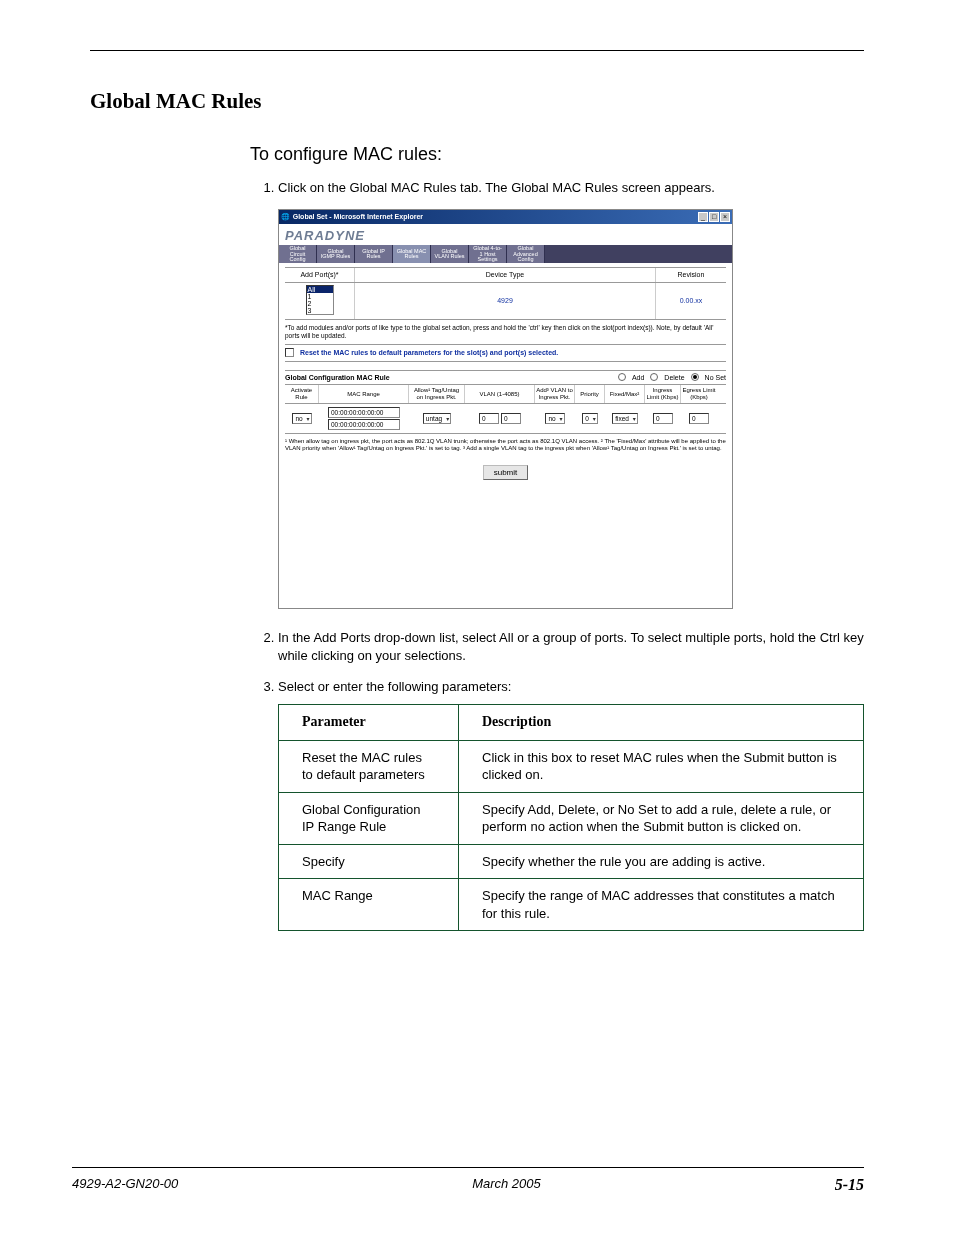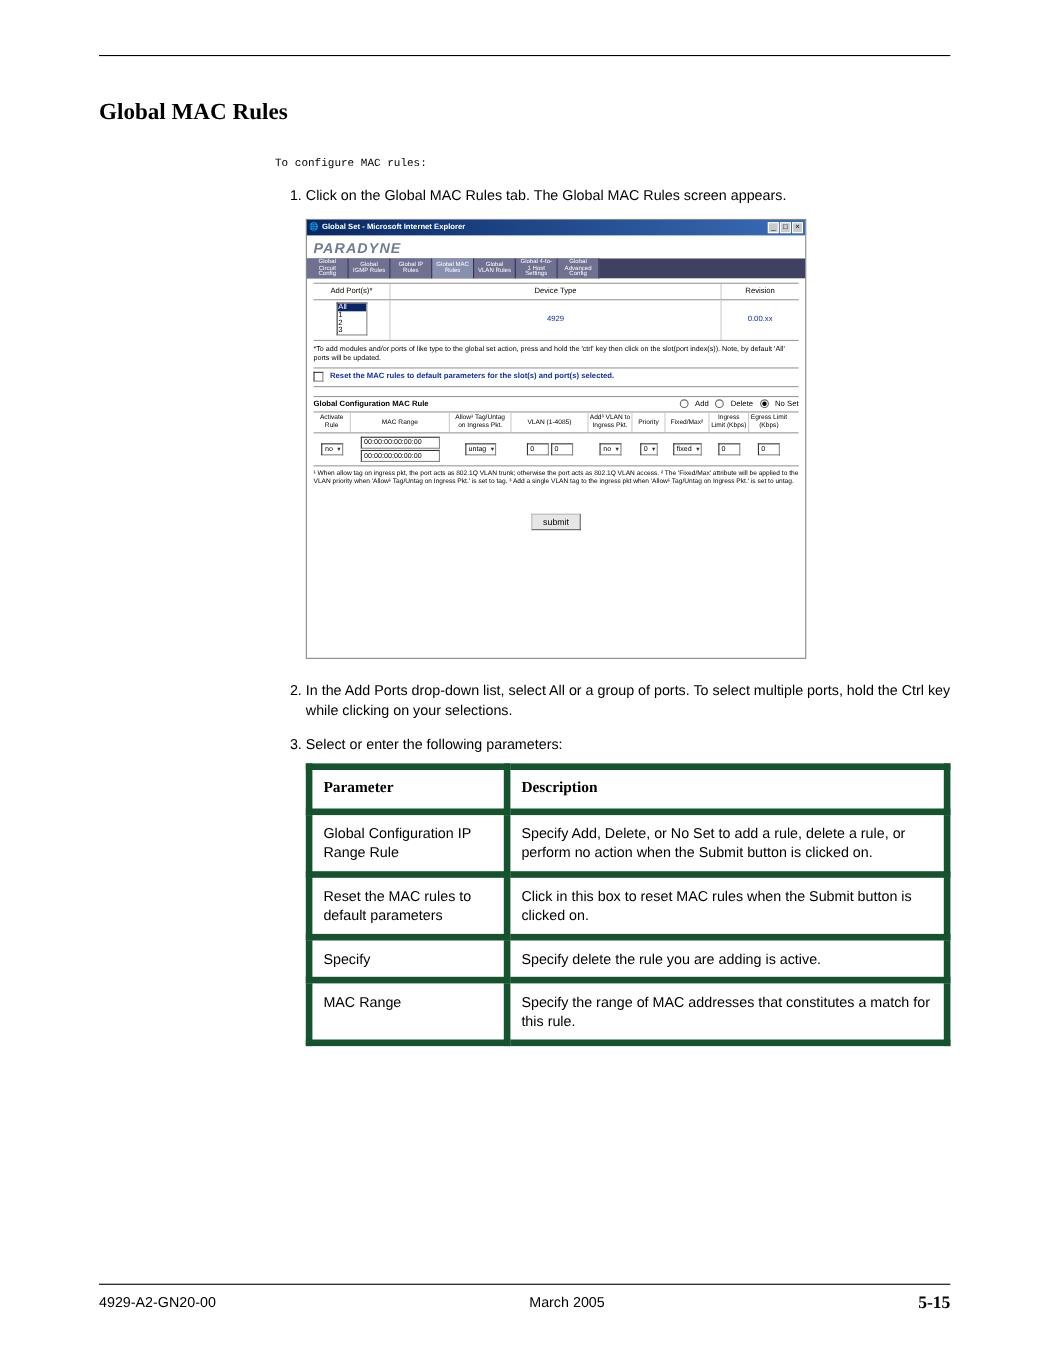--- a/index.html
+++ b/index.html
@@ -42,22 +42,22 @@
     align-items: center;
   }
   .tri-icon {
     width: 0; height: 0;
     border-top: 7px solid transparent;
     border-bottom: 7px solid transparent;
     border-left: 12px solid #000;
     margin-right: 10px;
   }
   .proc-intro {
-    font-family: Liberation Mono, monospace;
-    font-size: 10px;
+    font-family: Liberation Sans, sans-serif;
+    font-size: 18px;
     margin-bottom: 14px;
   }
   ol.steps {
     font-family: Arial, Helvetica, sans-serif;
     font-size: 13px;
     padding-left: 28px;
   }
   ol.steps > li {
     margin-bottom: 12px;
     line-height: 1.4;
@@ -167,51 +167,52 @@
 
   .ss-vals { display:flex; border-bottom:1px solid #999; padding:3px 0;}
   .ss-val { font-size:6.5px; text-align:center; display:flex; align-items:center; justify-content:center; gap:2px; border-right:0px solid #ccc;}
   .ss-dd { border:1px inset #888; background:#fff; padding:0 8px 0 2px; position:relative; height:11px; line-height:10px; font-size:6.5px;}
   .ss-dd::after{ content:"▾"; position:absolute; right:1px; top:0; font-size:6px; color:#333;}
   .ss-inp { border:1px inset #888; background:#fff; height:11px; line-height:10px; font-size:6.5px; padding:0 2px; width:20px; text-align:left;}
   .mac-stack { display:flex; flex-direction:column; gap:1px;}
   .mac-stack .ss-inp{ width:72px; }
 
   .ss-foot { font-size:6px; margin-top:4px; line-height:1.25; }
-  .ss-submit-wrap{ text-align:center; margin-top:24px;}
+  .ss-submit-wrap{ text-align:center; margin-top:12px;}
   .ss-submit { display:inline-block; background:#e6e6e6; border:1px outset #bbb; padding:1px 10px; font-size:8px;}
 
   
   table.param {
     border-collapse: collapse;
     width: 100%;
     font-family: Arial, Helvetica, sans-serif;
     font-size: 13px;
     margin-top: 8px;
   }
   table.param th, table.param td {
-    border: 6px solid #14532d;
-    padding: 8px 10px;
+    border: 1px solid #14532d;
+    padding: 8px 23px;
     text-align: left;
     vertical-align: top;
     line-height: 1.35;
   }
   table.param th {
     font-family: "Times New Roman", serif;
     font-weight: bold;
     font-size: 14px;
   }
   .col-param { width: 180px; }
 
   .footer {
     position: absolute;
     bottom: 42px;
-    left: 90px; right: 90px;
+    left: 72px; right: 90px;
     font-family: Arial, Helvetica, sans-serif;
     font-size: 13px;
+    font-style: italic;
   }
   hr.bot-rule {
     border: none;
     border-top: 1px solid #000;
     margin-bottom: 8px;
   }
   .footer-row {
     display: flex;
     justify-content: space-between;
   }
@@ -356,30 +357,30 @@
 
         <table class="param">
           <thead>
             <tr>
               <th class="col-param">Parameter</th>
               <th>Description</th>
             </tr>
           </thead>
           <tbody>
             <tr>
+              <td>Reset the MAC rules to default parameters</td>
+              <td>Click in this box to reset MAC rules when the Submit button is clicked on.</td>
+            </tr>
+            <tr>
               <td>Global Configuration IP Range Rule</td>
               <td>Specify Add, Delete, or No Set to add a rule, delete a rule, or perform no action when the Submit button is clicked on.</td>
             </tr>
             <tr>
-              <td>Reset the MAC rules to default parameters</td>
-              <td>Click in this box to reset MAC rules when the Submit button is clicked on.</td>
-            </tr>
-            <tr>
               <td>Specify</td>
-              <td>Specify delete the rule you are adding is active.</td>
+              <td>Specify whether the rule you are adding is active.</td>
             </tr>
             <tr>
               <td>MAC Range</td>
               <td>Specify the range of MAC addresses that constitutes a match for this rule.</td>
             </tr>
           </tbody>
         </table>
       </li>
     </ol>
   </div>

